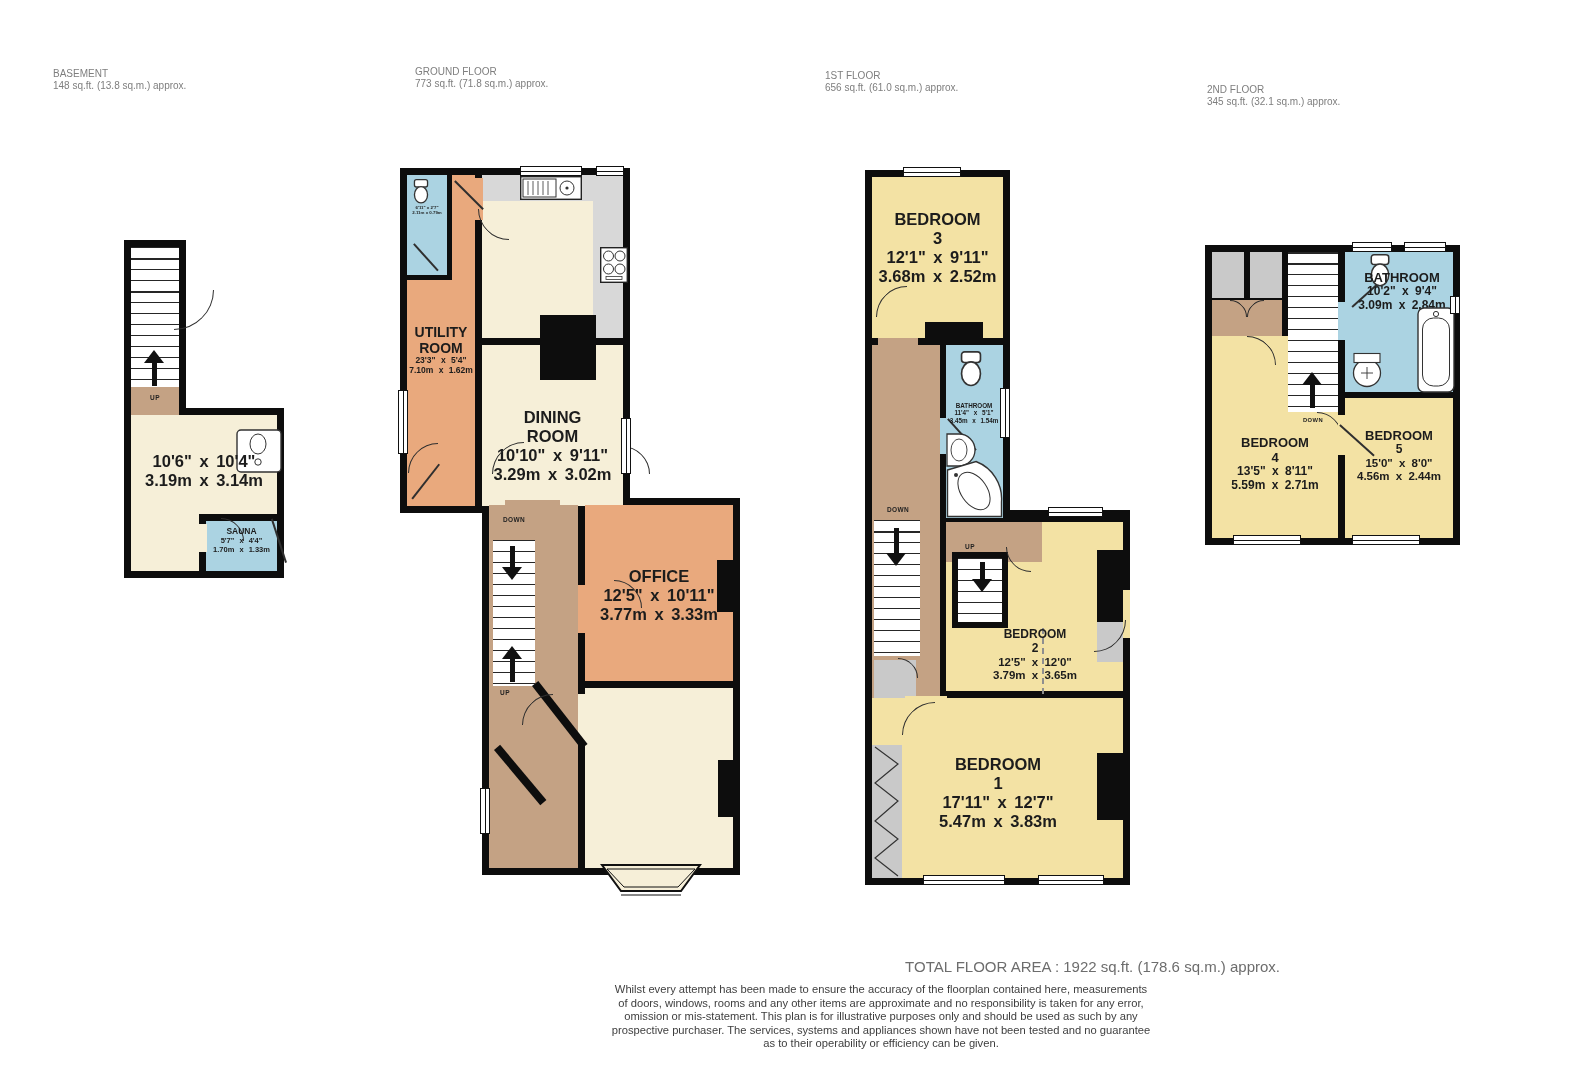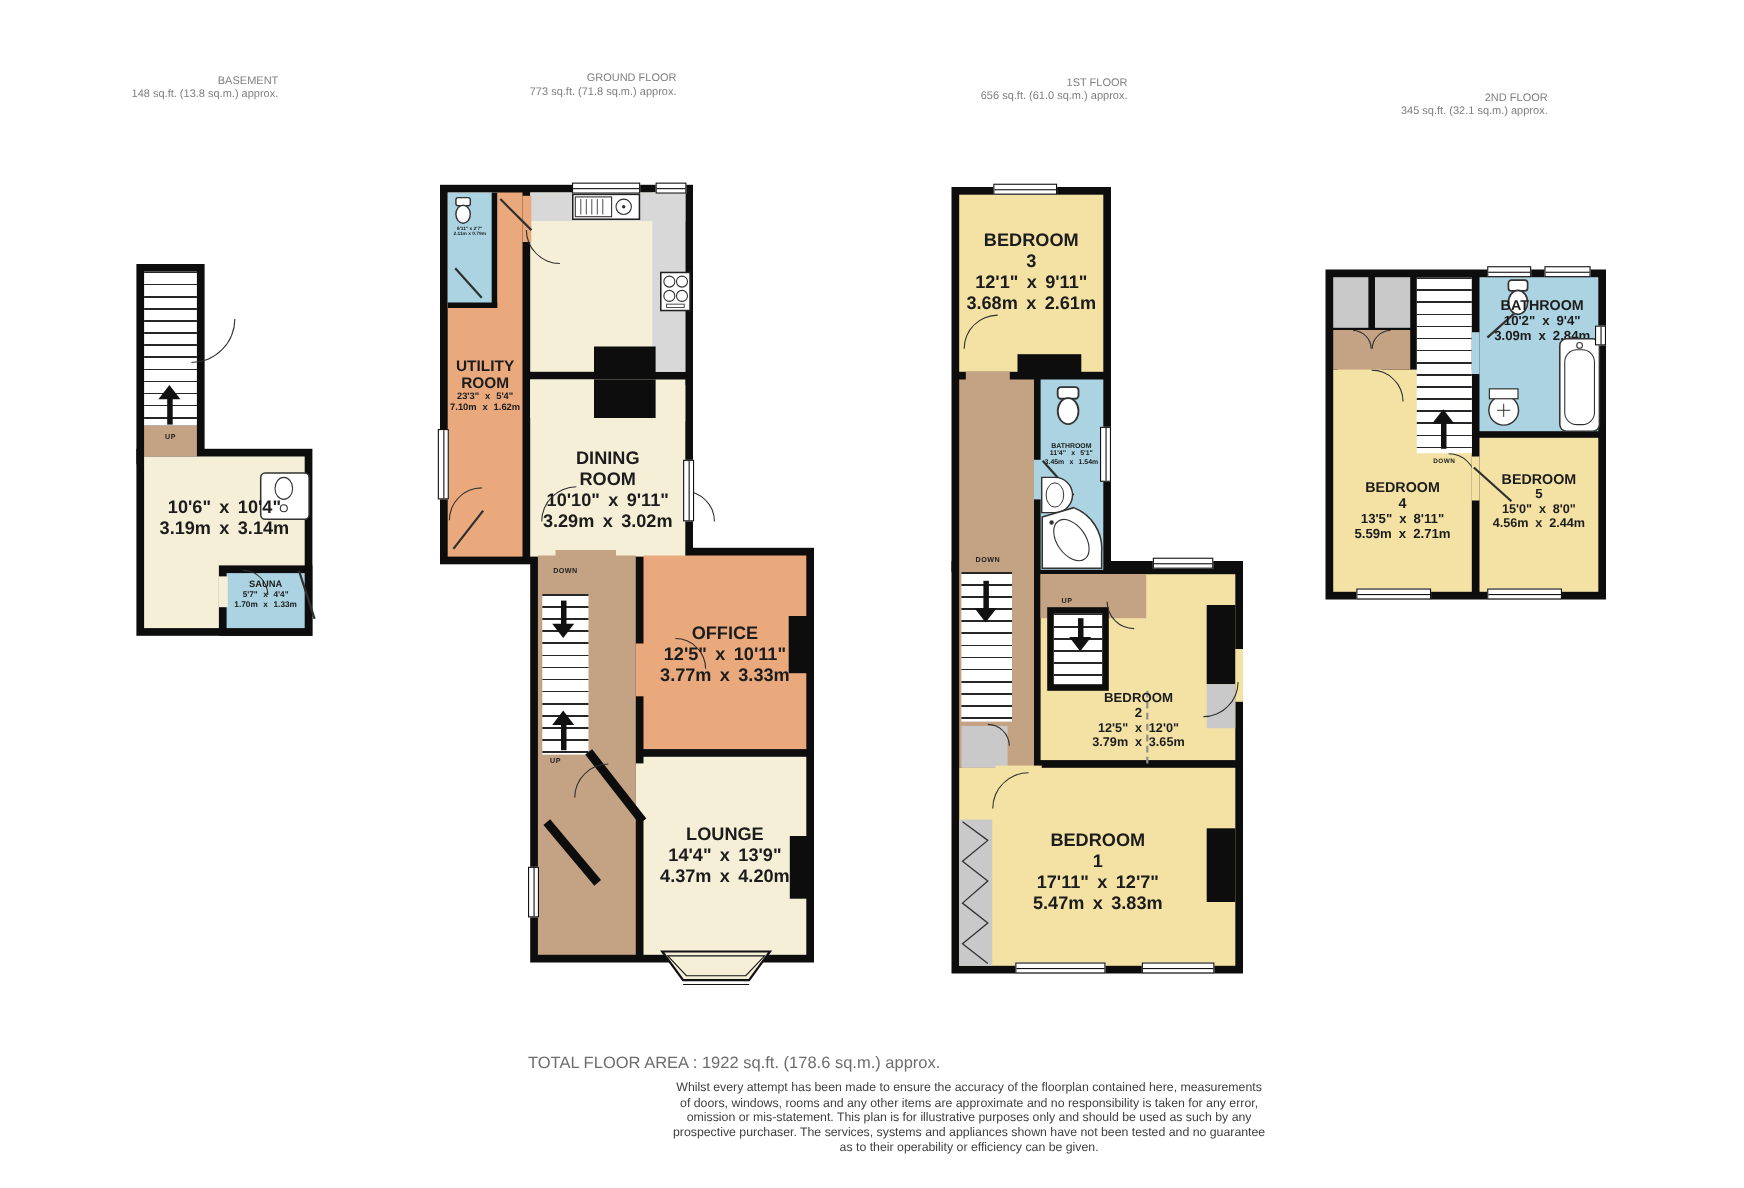--- a/index.html
+++ b/index.html
@@ -22,24 +22,24 @@
       border-left:10px solid transparent;border-right:10px solid transparent;border-top:13px solid #111}
   .arc{position:absolute;border-radius:50%;box-sizing:border-box;
        border:1.6px solid transparent;border-top-color:#2f2f2f}
   .dline{position:absolute;height:1.6px;background:#2f2f2f;transform-origin:0 50%}
   .rlabel{position:absolute;text-align:center;color:#1c1c1c;font-weight:bold;line-height:1.16}
   .rlabel span{display:block}
   .dim{word-spacing:3px}
   .fs17{font-size:16.5px}.fs13{font-size:13px}.fs12{font-size:12px}.fs11{font-size:11.5px}
   .fs9{font-size:14px}.fs8{font-size:8.5px}.fs7{font-size:7.5px}.fs6{font-size:6.3px}.fs4{font-size:4.4px}
   .updown{position:absolute;font-size:6.5px;font-weight:bold;color:#222;text-align:center;letter-spacing:.4px}
-  .hdr{position:absolute;width:200px;text-align:right;color:#7e7e7e;font-size:10px;line-height:11.5px}
+  .hdr{position:absolute;width:200px;text-align:left;color:#7e7e7e;font-size:10px;line-height:11.5px}
   .hdr span{display:block}
   .dash-v{position:absolute;border-left:2px dashed #8f8f8f}
-  .foot-total{position:absolute;left:480px;top:958px;width:800px;text-align:left;color:#6d6d6d;font-size:15px}
+  .foot-total{position:absolute;left:480px;top:958px;width:800px;text-align:right;color:#6d6d6d;font-size:15px}
   .foot-disc{position:absolute;left:556px;top:983px;width:650px;text-align:center;color:#3e3e3e;
              font-size:11.2px;line-height:13.6px;white-space:pre-line}
   .foot-credit{position:absolute;left:556px;top:1052px;width:650px;text-align:center;color:#3e3e3e;font-size:11.2px}
   svg.fix{position:absolute;overflow:visible}
 </style>
 </head>
 <body>
 
 <div id="canvas">
 
@@ -167,25 +167,20 @@
     <span>OFFICE</span>
     <span class="dim">12'5" x 10'11"</span>
     <span class="dim">3.77m x 3.33m</span>
   </div>
   <div class="rm" style="left:585px;top:688px;width:148px;height:180px;background:#f6efd8"></div>
   <div class="rm" style="left:578px;top:694px;width:8px;height:50px;background:#f6efd8"></div>
   <div class="blk" style="left:532px;top:686px;width:8px;height:80px;transform:rotate(-38deg);transform-origin:0 0"></div>
   <div class="blk" style="left:494px;top:750px;width:8px;height:72px;transform:rotate(-40deg);transform-origin:0 0"></div>
   <div class="arc" style="left:522px;top:694px;width:62px;height:62px;transform:rotate(315deg)"></div>
   <div class="blk" style="left:718px;top:760px;width:22px;height:57px"></div>
-  <div class="rlabel fs17" style="left:585px;top:750px;width:148px">
-    <span>LOUNGE</span>
-    <span class="dim">14'4" x 13'9"</span>
-    <span class="dim">4.37m x 4.20m</span>
-  </div>
   <svg class="fix" style="left:586px;top:862px" width="130" height="36" viewBox="0 0 130 36">
     <polygon points="16,3 114,3 95,29 35,29" fill="#f6efd8" stroke="#111" stroke-width="2"></polygon>
     <polygon points="21,7 109,7 92,25 38,25" fill="none" stroke="#111" stroke-width="1"></polygon>
     <line x1="35" y1="33" x2="95" y2="33" stroke="#111" stroke-width="1"></line>
   </svg>
 
   <div class="win-h" style="left:520px;top:166px;width:62px"></div>
   <div class="win-h" style="left:596px;top:166px;width:28px"></div>
   <div class="win-v" style="left:398px;top:390px;height:64px"></div>
   <div class="win-v" style="left:621px;top:418px;height:56px"></div>
@@ -195,21 +190,21 @@
   <div class="blk" style="left:865px;top:510px;width:265px;height:375px"></div>
 
   <div class="rm" style="left:872px;top:177px;width:131px;height:161px;background:#f3e2a4"></div>
   <div class="blk" style="left:925px;top:322px;width:58px;height:23px"></div>
   <div class="rm" style="left:878px;top:338px;width:40px;height:8px;background:#c4a284"></div>
   <div class="arc" style="left:876px;top:286px;width:62px;height:62px;transform:rotate(315deg)"></div>
   <div class="rlabel fs17" style="left:872px;top:210px;width:131px">
     <span>BEDROOM</span>
     <span>3</span>
     <span class="dim">12'1" x 9'11"</span>
-    <span class="dim">3.68m x 2.61m</span>
+    <span class="dim">3.68m x 2.52m</span>
   </div>
 
   <div class="rm" style="left:872px;top:345px;width:68px;height:353px;background:#c4a284"></div>
   <div class="updown" style="left:868px;top:506px;width:60px">DOWN</div>
   <div class="stairs" style="left:874px;top:520px;width:46px;height:136px"></div>
   <div class="arr-down" style="left:886px;top:528px;height:38px"></div>
   <div class="rm" style="left:874px;top:660px;width:42px;height:38px;background:#c9c9c9"></div>
   <div class="arc" style="left:878px;top:658px;width:40px;height:40px;transform:rotate(45deg)"></div>
 
   <div class="rm" style="left:946px;top:345px;width:57px;height:173px;background:#abd3e2"></div>

